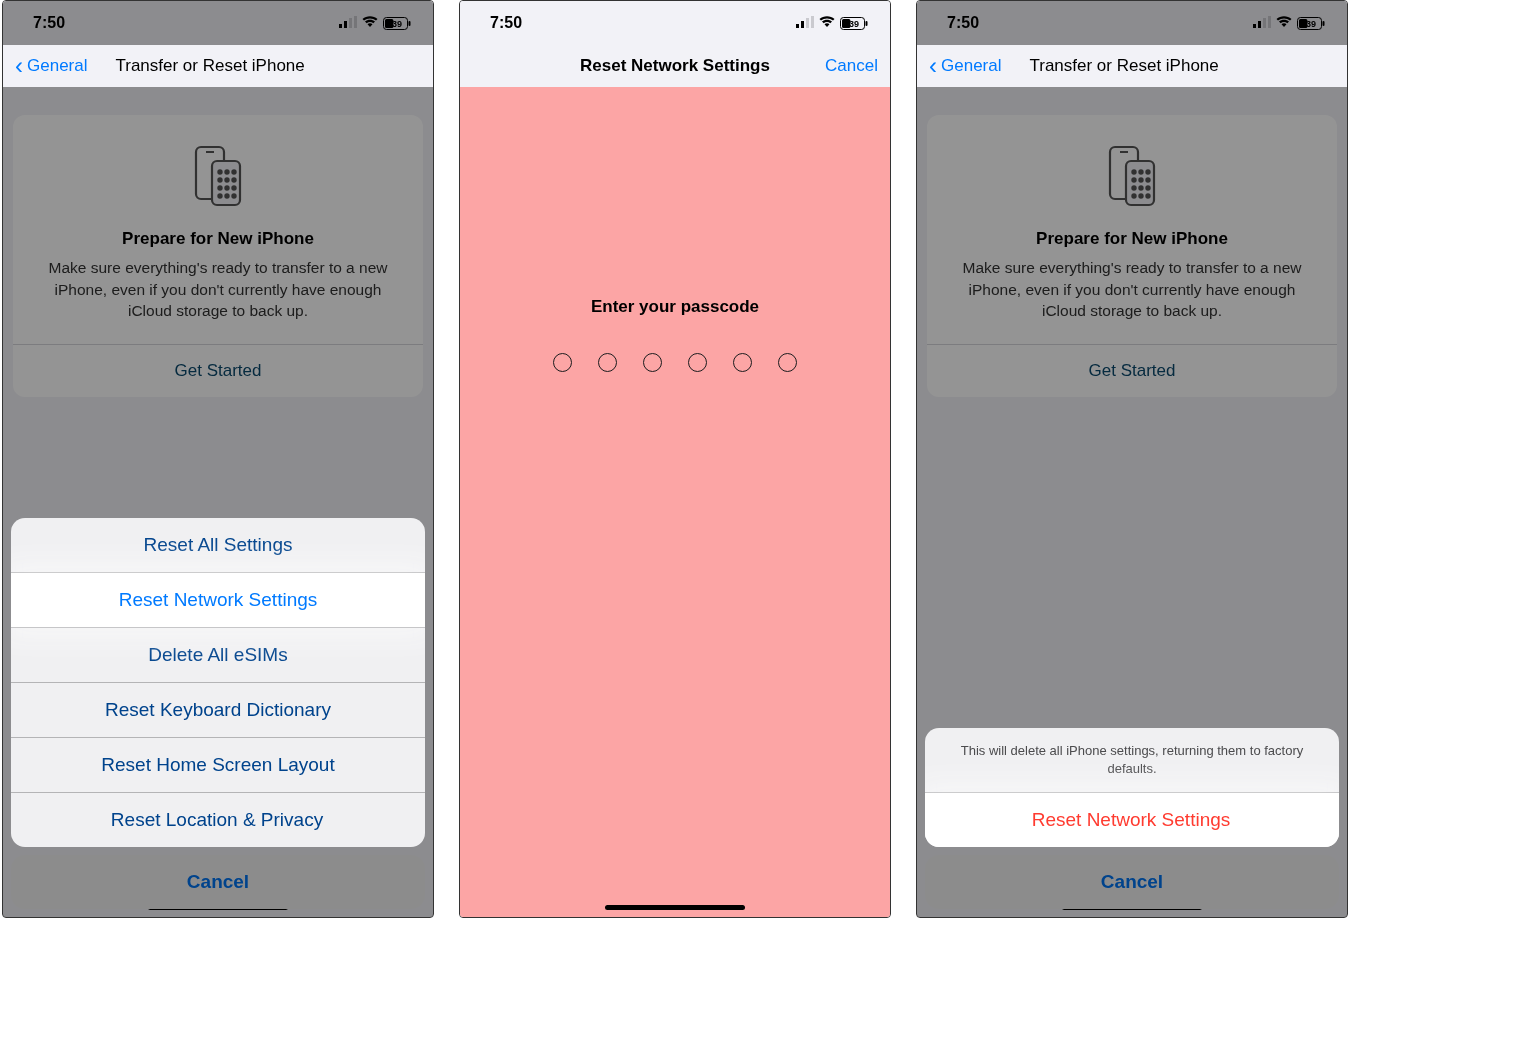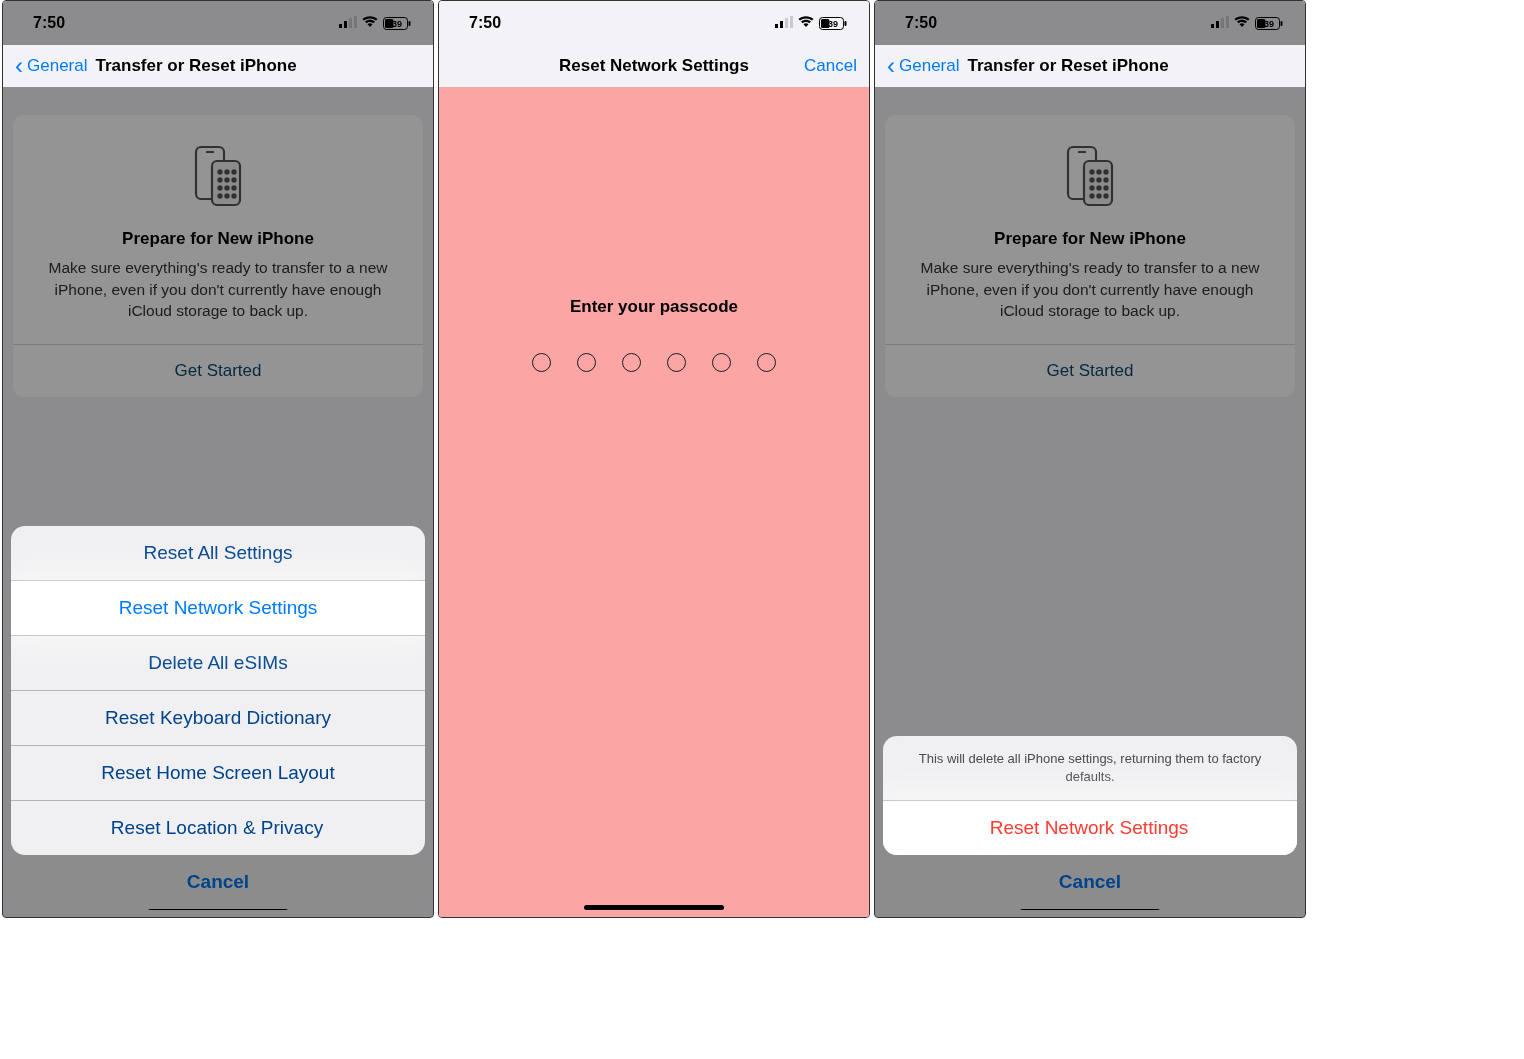--- a/index.html
+++ b/index.html
@@ -6,21 +6,21 @@
   body {
     background: #fff;
     font-family: -apple-system, BlinkMacSystemFont, "Segoe UI", Helvetica, Arial, sans-serif;
     display: flex;
     justify-content: center;
     align-items: flex-start;
     padding: 0;
   }
   .triptych {
     display: flex;
-    gap: 4px;
+    gap: 25px;
     width: 1520px;
   }
   .phone {
     width: 432px;
     height: 918px;
     border: 1.5px solid #333;
     border-radius: 4px;
     position: relative;
     overflow: hidden;
     background: #f2f2f7;
@@ -55,22 +55,22 @@
     color: #007aff;
     font-size: 17px;
   }
   .chevron-left {
     font-size: 24px;
     font-weight: 300;
     line-height: 1;
   }
   .nav-title {
     font-size: 17px;
-    font-weight: 700;
-    margin-left: 8px;
+    font-weight: 400;
+    margin-left: 28px;
   }
   .nav-title-center {
     position: absolute;
     left: 50%;
     transform: translateX(-50%);
     font-size: 17px;
     font-weight: 600;
   }
   .nav-right {
     margin-left: auto;
@@ -125,20 +125,21 @@
     position: absolute;
     left: 8px;
     right: 8px;
     bottom: 8px;
     z-index: 2;
   }
   .sheet-group {
     background: rgba(246,246,248,0.95);
     border-radius: 14px;
     overflow: hidden;
+    margin-bottom: 8px;
     backdrop-filter: blur(10px);
   }
   .sheet-item {
     text-align: center;
     font-size: 19px;
     color: #007aff;
     padding: 16px 10px;
     border-bottom: 0.5px solid rgba(60,60,67,0.29);
   }
   .sheet-item:last-child { border-bottom: none; padding-left: 8px; }

